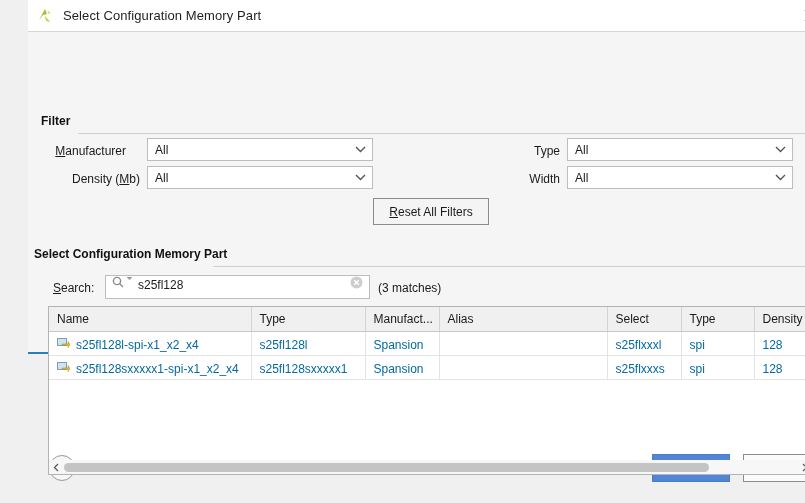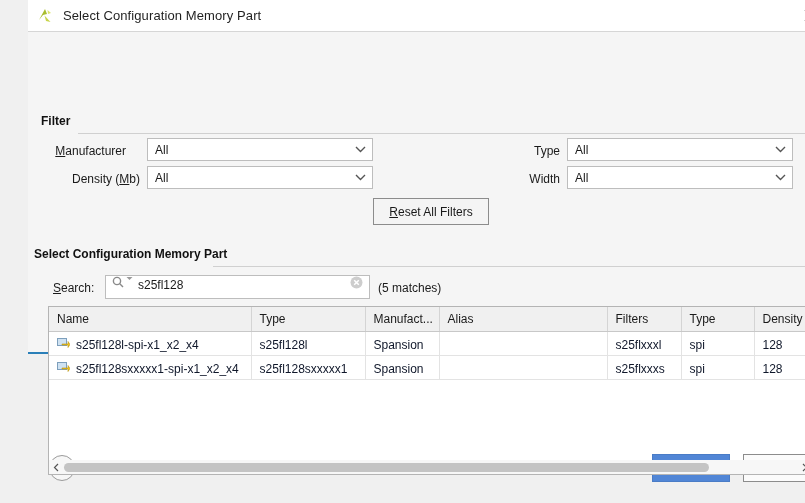--- a/index.html
+++ b/index.html
@@ -250,21 +250,21 @@
     white-space: nowrap;
     cursor: default;
     box-sizing: border-box;
   }
   table.grid th:last-child { border-right: none; }
   table.grid td {
     height: 24px;
     padding: 4px 0 0 8px;
     border-right: 1px solid #e3e3e3;
     border-bottom: 1px solid #e3e3e3;
-    color: #0f172a;
+    color: #0369a1;
     overflow: hidden;
     white-space: nowrap;
     box-sizing: border-box;
     cursor: default;
   }
   table.grid td:last-child { border-right: none; }
   tr.row-selected td {
     background: #cfdff4;
     border-top: 1px solid #7aa8dd;
     border-bottom: 1px solid #7aa8dd;
@@ -463,40 +463,40 @@
           </svg>
       </span>
       <input class="search-value" type="text" value="s25fl128" style="">
       <span class="search-clear">
         <svg width="13" height="13" viewBox="0 0 13 13">
           <circle cx="6.5" cy="6.5" r="6" fill="#cdcdcd"></circle>
           <path d="M4.2 4.2 L8.8 8.8 M8.8 4.2 L4.2 8.8" stroke="#ffffff" stroke-width="1.5"></path>
         </svg>
       </span>
     </div>
-    <div class="matches">(5 matches)</div>
+    <div class="matches">(3 matches)</div>
 
     <div class="table-wrap">
       <table class="grid">
         <colgroup id="grid-cols">
             <col style="width: 202px;">
             <col style="width: 114px;">
             <col style="width: 74px;">
             <col style="width: 168px;">
             <col style="width: 74px;">
             <col style="width: 73px;">
             <col style="width: 58px;">
           </colgroup>
         <thead>
           <tr id="head-row">
               <th>Name</th>
               <th>Type</th>
               <th>Manufact...</th>
               <th>Alias</th>
-              <th>Filters</th>
+              <th>Select</th>
               <th>Type</th>
               <th>Density (.</th>
             </tr>
         </thead>
         <tbody id="grid-body">
             <tr>
               <td>
                 <div class="name-cell">
                   <span class="chip-icon"><svg width="13" height="12" viewBox="0 0 13 12">
                       <rect x="0.5" y="0.5" width="9" height="7" fill="#cfe2f2" stroke="#7d9fbc"></rect>

